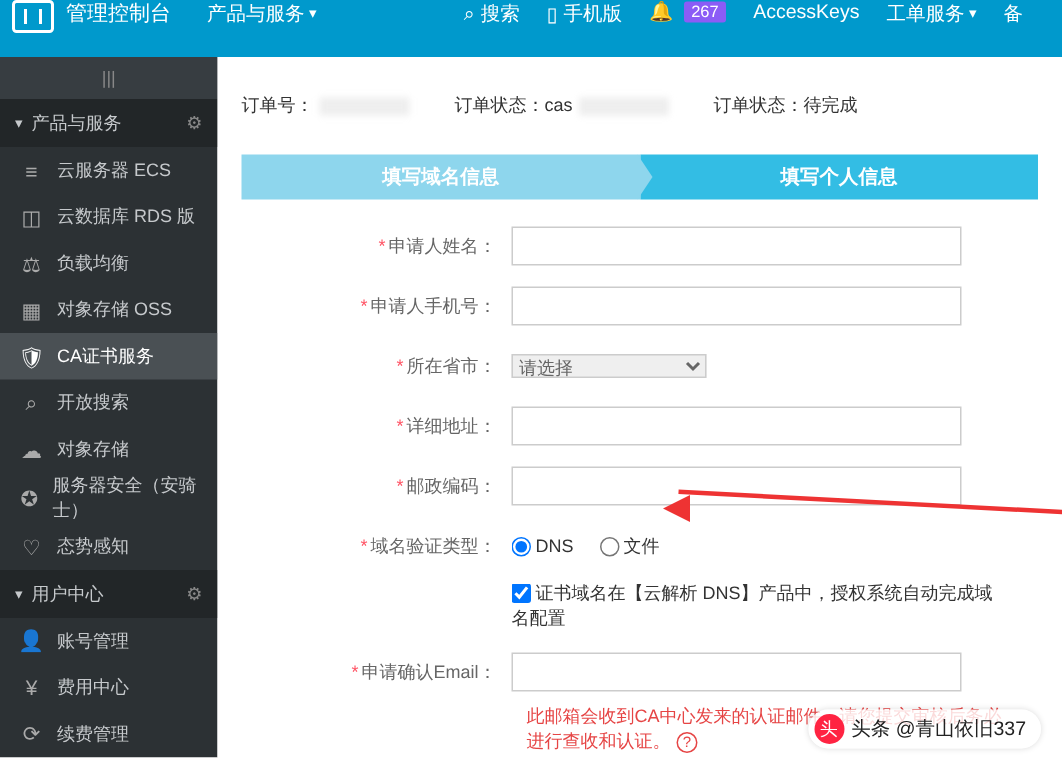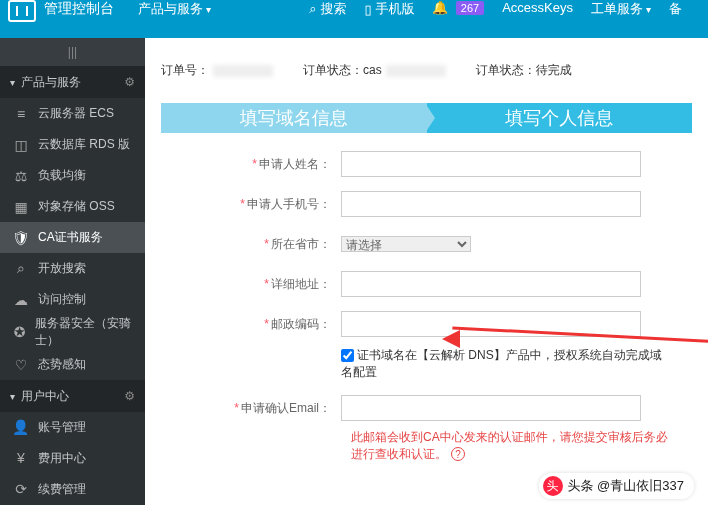--- a/index.html
+++ b/index.html
@@ -27,21 +27,21 @@
     .side-item.active { background: #4a5054; color: #fff; }
     .side-item .ico { width: 18px; margin-right: 8px; color: #aaa; font-size: 14px; text-align: center; }
     .side-item.active .ico { color: #fff; }
     
     .main { flex: 1; background: #fff; overflow: hidden; padding: 0; }
     .order-info { display: flex; padding: 24px 16px; font-size: 12px; color: #333; gap: 30px; }
     .order-info span { display: flex; align-items: center; }
     .blur { display: inline-block; width: 60px; height: 12px; background: #eee; filter: blur(2px); margin-left: 4px; }
     
     .steps { display: flex; height: 30px; margin: 0 16px 18px 16px; }
-    .step { flex: 1; display: flex; align-items: center; justify-content: center; color: #fff; font-size: 18px; position: relative; }
+    .step { flex: 1; display: flex; align-items: center; justify-content: center; color: #fff; font-size: 13px; position: relative; font-weight: bold; }
     .step1 { background: #8ed6ed; }
     .step2 { background: #33bde4; }
     .step::after { content: ""; position: absolute; right: -8px; top: 0; border-top: 15px solid transparent; border-bottom: 15px solid transparent; z-index: 1; }
     .step1::after { border-left: 10px solid #8ed6ed; }
     
     .form { padding: 0 36px; }
     .row { display: flex; align-items: center; margin-bottom: 14px; min-height: 26px; }
     .label { width: 160px; text-align: right; padding-right: 10px; color: #666; font-size: 12px; }
     .req { color: #f56; margin-right: 2px; }
     .field input[type=text] { width: 300px; height: 26px; border: 1px solid #ccc; padding: 0 6px; font-size: 12px; }
@@ -118,21 +118,21 @@
     <div class="side-item active">
         <span class="ico">🛡</span>
         <span>CA证书服务</span>
       </div>
     <div class="side-item">
         <span class="ico">⌕</span>
         <span>开放搜索</span>
       </div>
     <div class="side-item">
         <span class="ico">☁</span>
-        <span>访问控制</span>
+        <span>对象存储</span>
       </div>
     <div class="side-item">
         <span class="ico">✪</span>
         <span>服务器安全（安骑士）</span>
       </div>
     <div class="side-item">
         <span class="ico">♡</span>
         <span>态势感知</span>
       </div>
     <div class="side-section">
@@ -184,20 +184,27 @@
         <div class="field"><select><option>请选择</option></select></div>
       </div>
       <div class="row">
         <div class="label"><span class="req">*</span><span>详细地址：</span></div>
         <div class="field"><input type="text" style=""></div>
       </div>
       <div class="row">
         <div class="label"><span class="req">*</span><span>邮政编码：</span></div>
         <div class="field"><input type="text" style=""></div>
       </div>
+      <div class="row">
+        <div class="label"><span class="req">*</span><span>域名验证类型：</span></div>
+        <div class="field">
+          <label class="radio"><input type="radio" name="vt" checked="" style=""><span>DNS</span></label>
+          <label class="radio"><input type="radio" name="vt" style=""><span>文件</span></label>
+        </div>
+      </div>
       <div class="cb-row">
         <label><input type="checkbox" checked="" style=""><span>证书域名在【云解析 DNS】产品中，授权系统自动完成域名配置</span></label>
       </div>
       <div class="row">
         <div class="label"><span class="req">*</span><span>申请确认Email：</span></div>
         <div class="field"><input type="text" style=""></div>
       </div>
       <div class="note">
         <span>此邮箱会收到CA中心发来的认证邮件，请您提交审核后务必进行查收和认证。</span><span class="q">?</span>
       </div>

